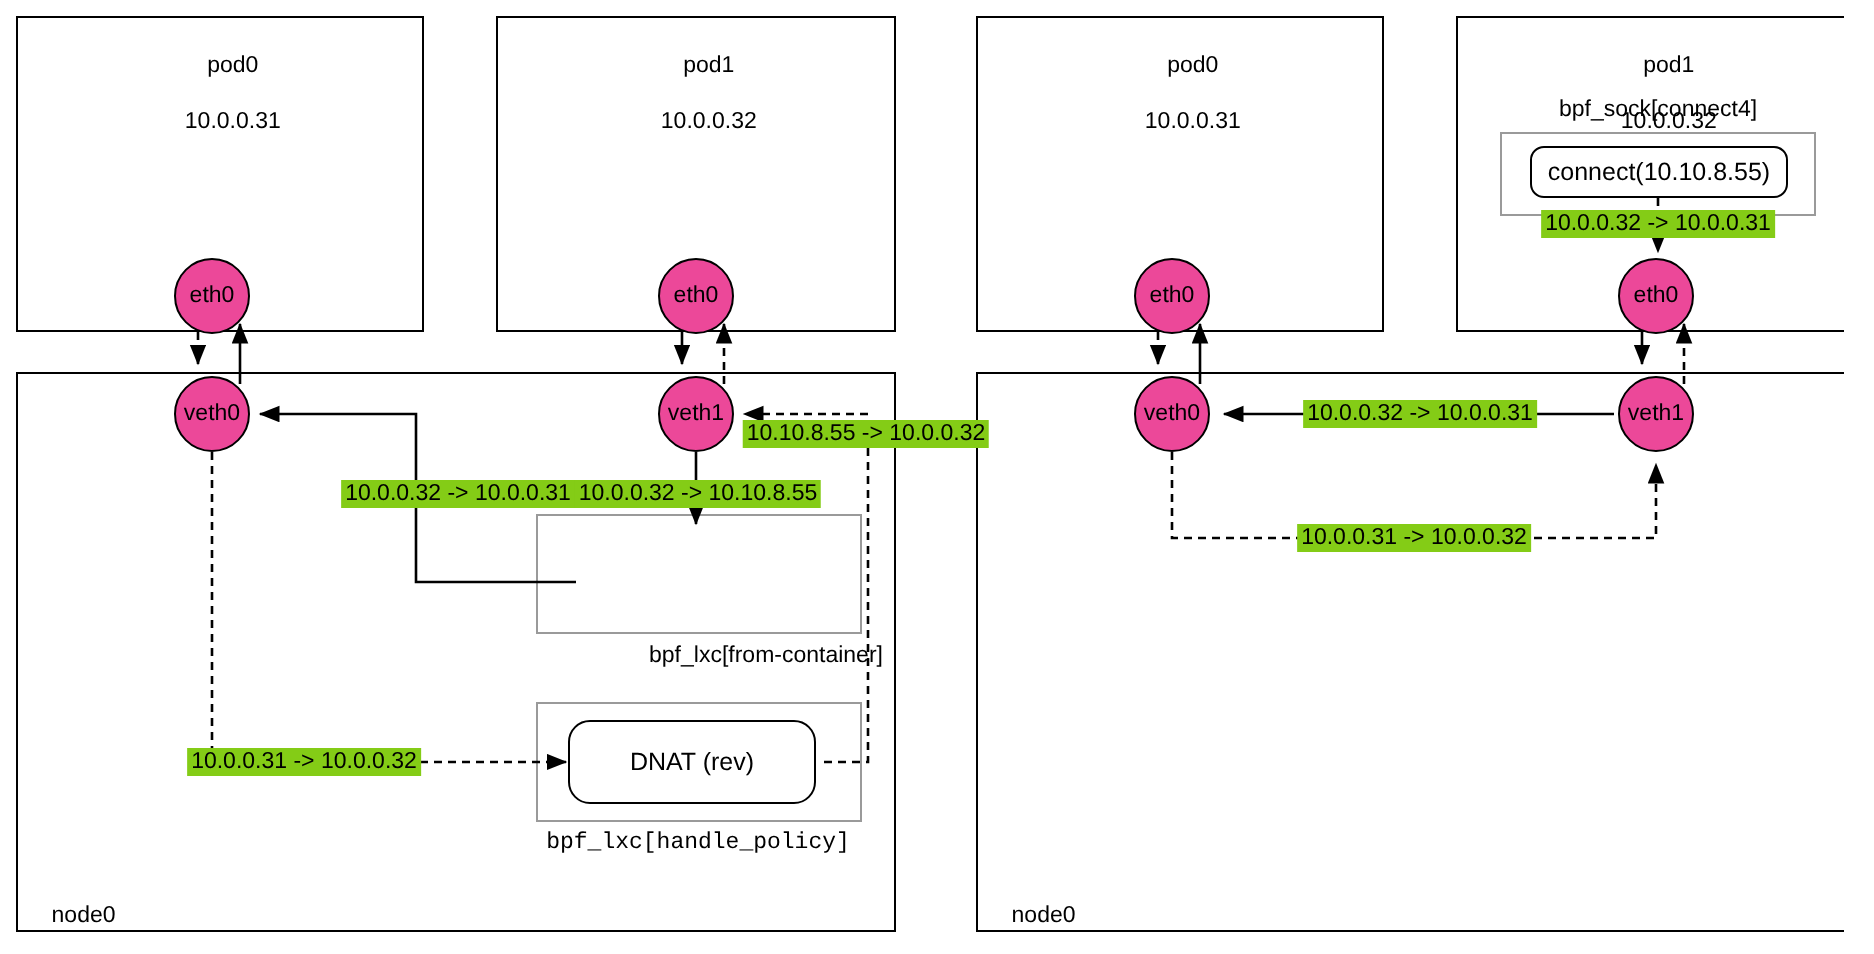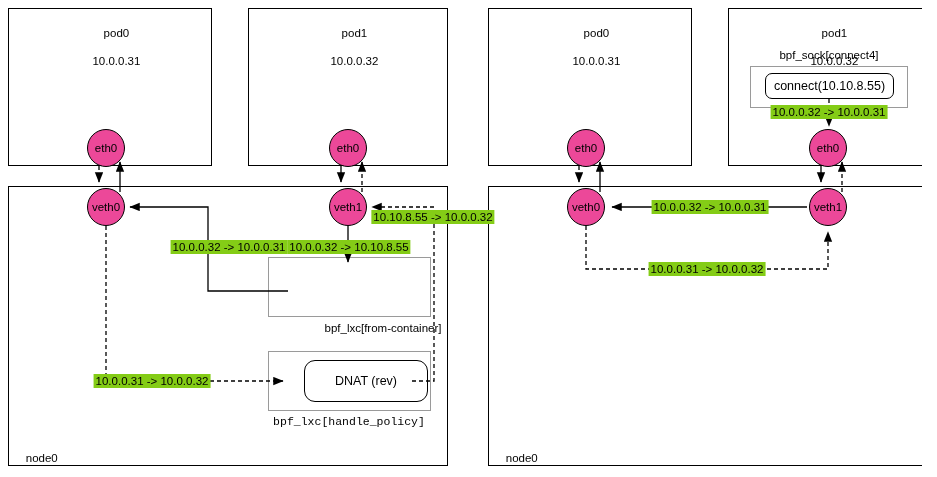--- a/index.html
+++ b/index.html
@@ -132,21 +132,21 @@
   <div class="box" style="left:8px; top:186px; width:440px; height:280px;"></div>
   <div class="node-txt" style="left:13px; top:438px;">
     <span>node0</span><br>
     
   </div>
 
   <div class="box-gray" style="left:268px; top:257px; width:163px; height:60px;"></div>
   <div class="boxlabel" style="left:349px; top:321px;margin-left:34px;">bpf_lxc[from-container]</div>
 
   <div class="box-gray" style="left:268px; top:351px; width:163px; height:60px;"></div>
-  <div class="rounded" style="left:304px; top:360px; width:124px; height:42px;">
+  <div class="rounded" style="left:284px; top:360px; width:124px; height:42px;">
     <span class="innerbox-txt">DNAT (rev)</span>
   </div>
   <div class="boxlabel" style="left:349px; top:415px;font-family:Liberation Mono, monospace;">bpf_lxc[handle_policy]</div>
 
   <div class="box" style="left:488px; top:8px; width:204px; height:158px;"></div>
   <div class="hdr" style="left:488px; top:12px; width:204px;">
     <span>pod0</span><br>
     <span>10.0.0.31</span>
   </div>
 

